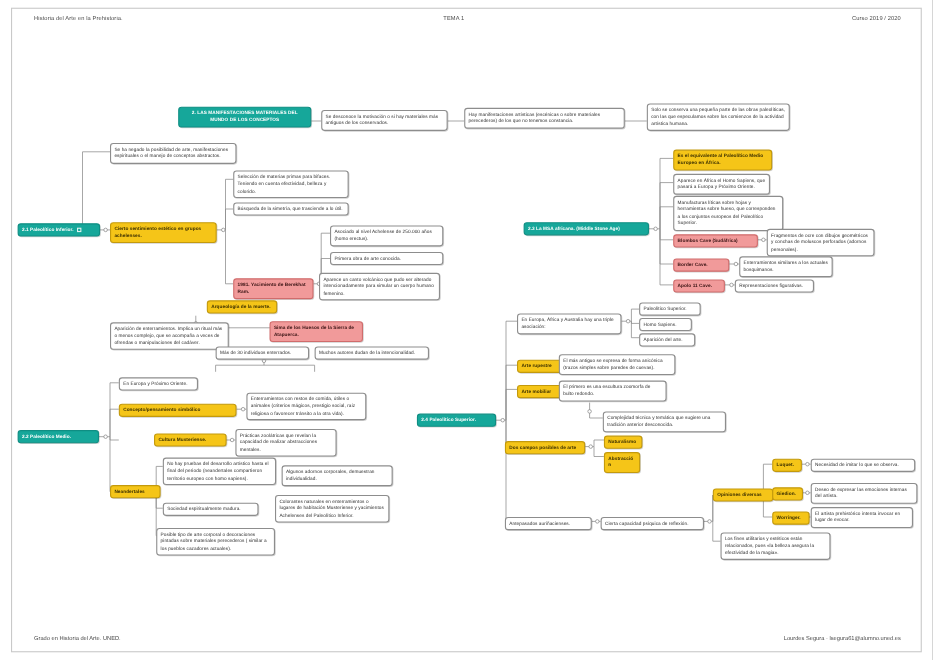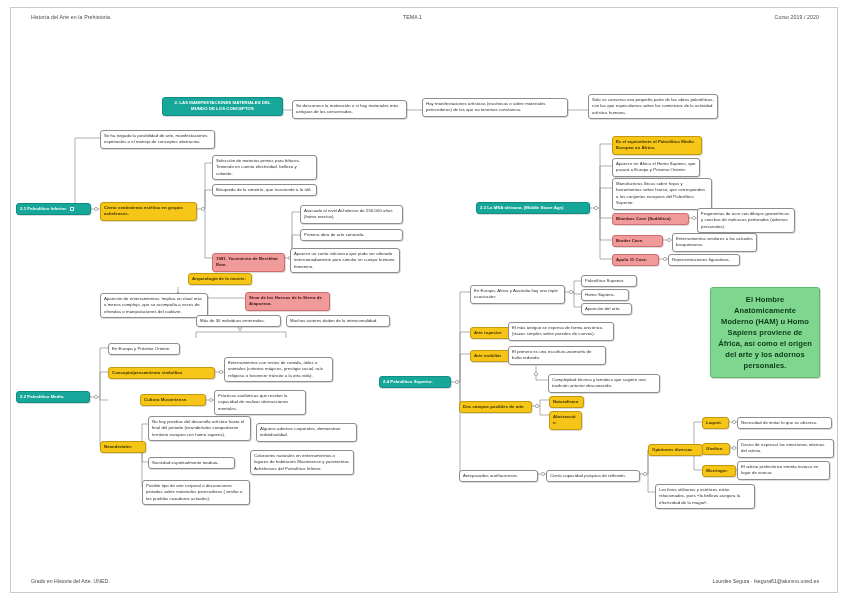--- a/index.html
+++ b/index.html
@@ -303,21 +303,20 @@
   <div class="node plain" style="left:697px; top:208px; width:98px;">Fragmentos de ocre con dibujos geométricos y conchas de moluscos perforados (adornos personales).</div>
 
   <div class="node rose" style="left:612px; top:235px; width:51px;">Border Cave.</div>
 
   <div class="node plain" style="left:672px; top:233px; width:85px;">Enterramientos similares a los actuales bosquimanos.</div>
 
   <div class="node rose" style="left:612px; top:254px; width:47px;">Apolo 11 Cave.</div>
 
   <div class="node plain" style="left:668px; top:254px; width:72px;">Representaciones figurativas.</div>
 
-  <div class="node green-note" style="left:710px; top:287px; width:110px;">El Hombre Anatómicamente Moderno (HAM) u Homo Sapiens proviene de África, así como el origen del arte y los adornos personales.</div>
 
   <div class="node teal" style="left:379px; top:376px; width:72px;">2.4 Paleolítico Superior.</div>
 
   <div class="node plain" style="left:470px; top:285px; width:95px;">En Europa, África y Australia hay una triple asociación:</div>
 
   <div class="node plain" style="left:581px; top:275px; width:56px;">Paleolítico Superior.</div>
 
   <div class="node plain" style="left:581px; top:289px; width:48px;">Homo Sapiens.</div>
 
   <div class="node plain" style="left:581px; top:303px; width:51px;">Aparición del arte.</div>

